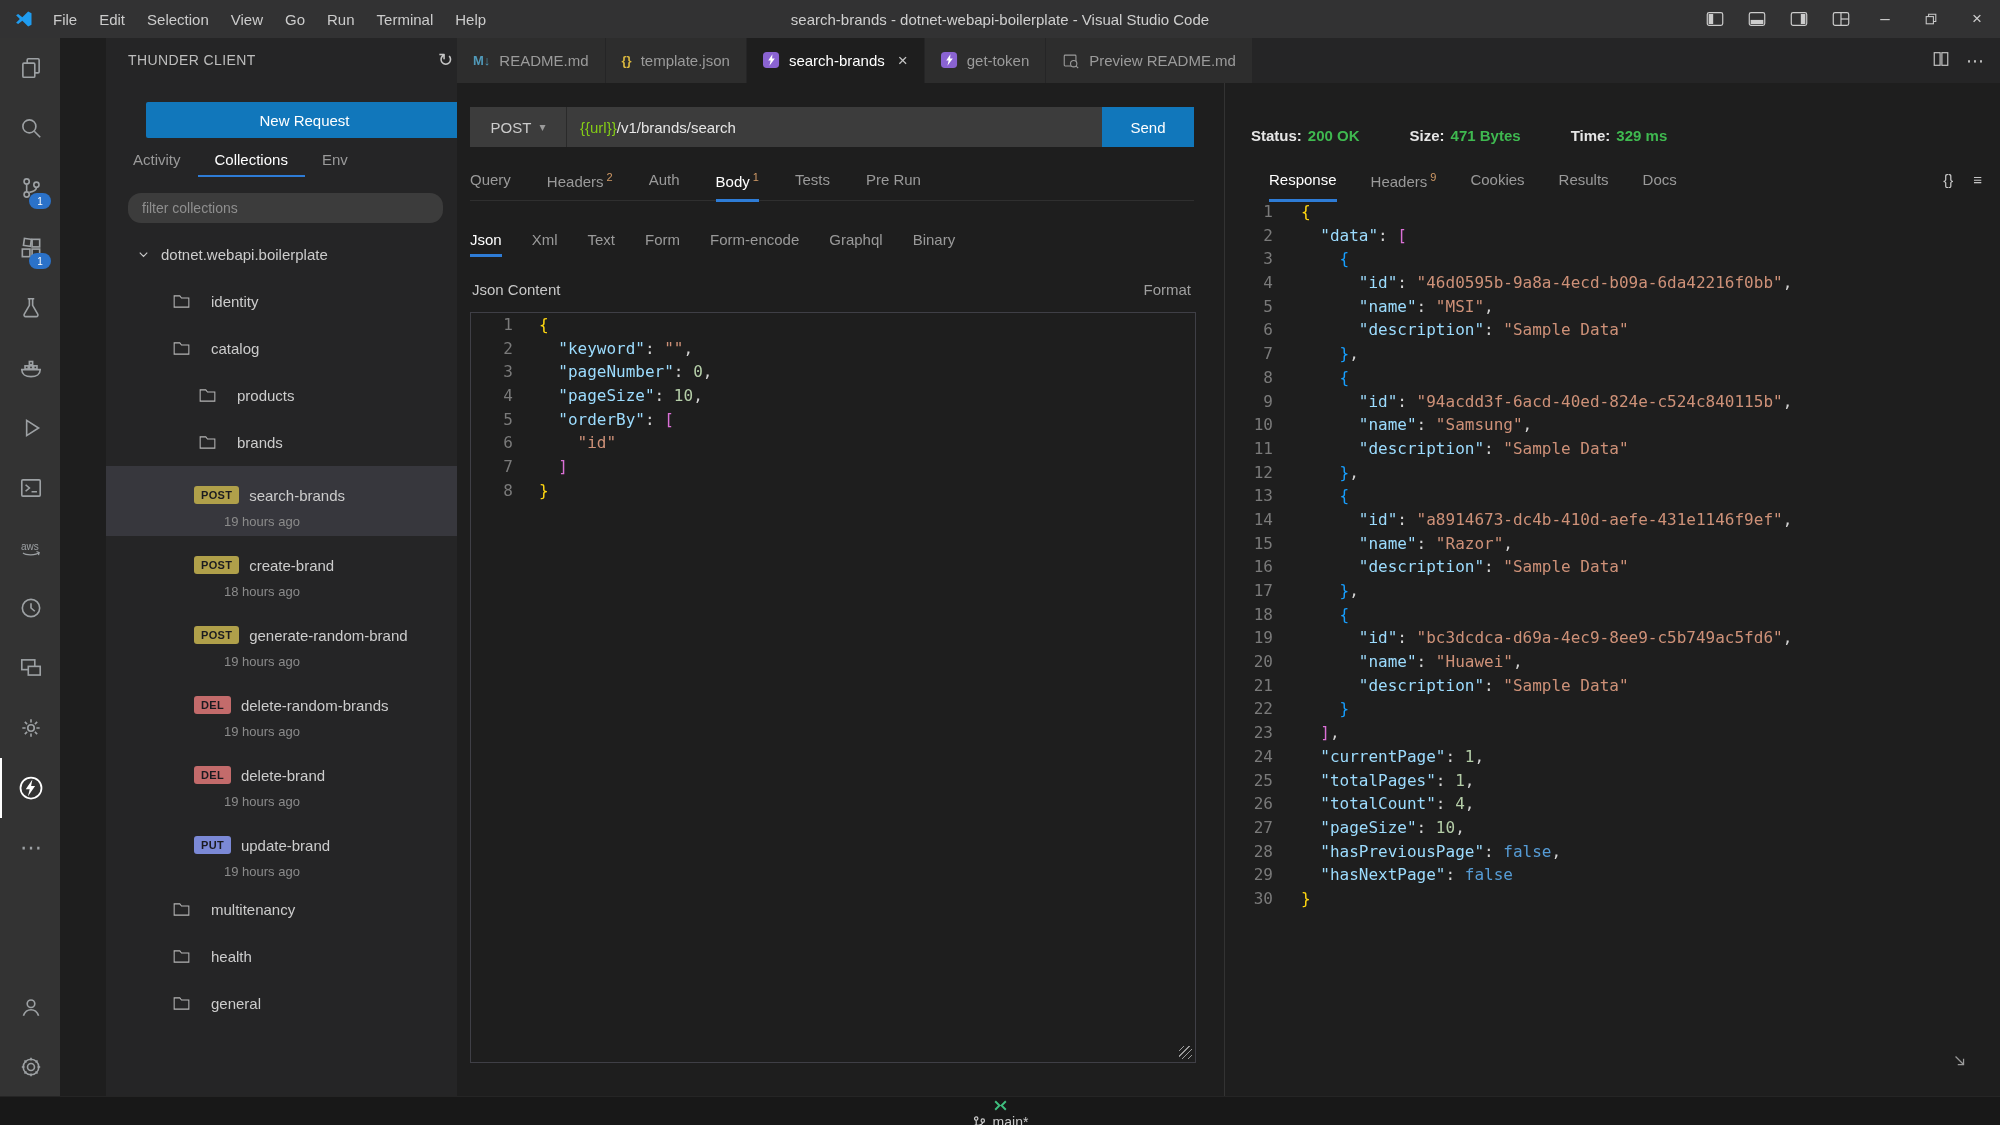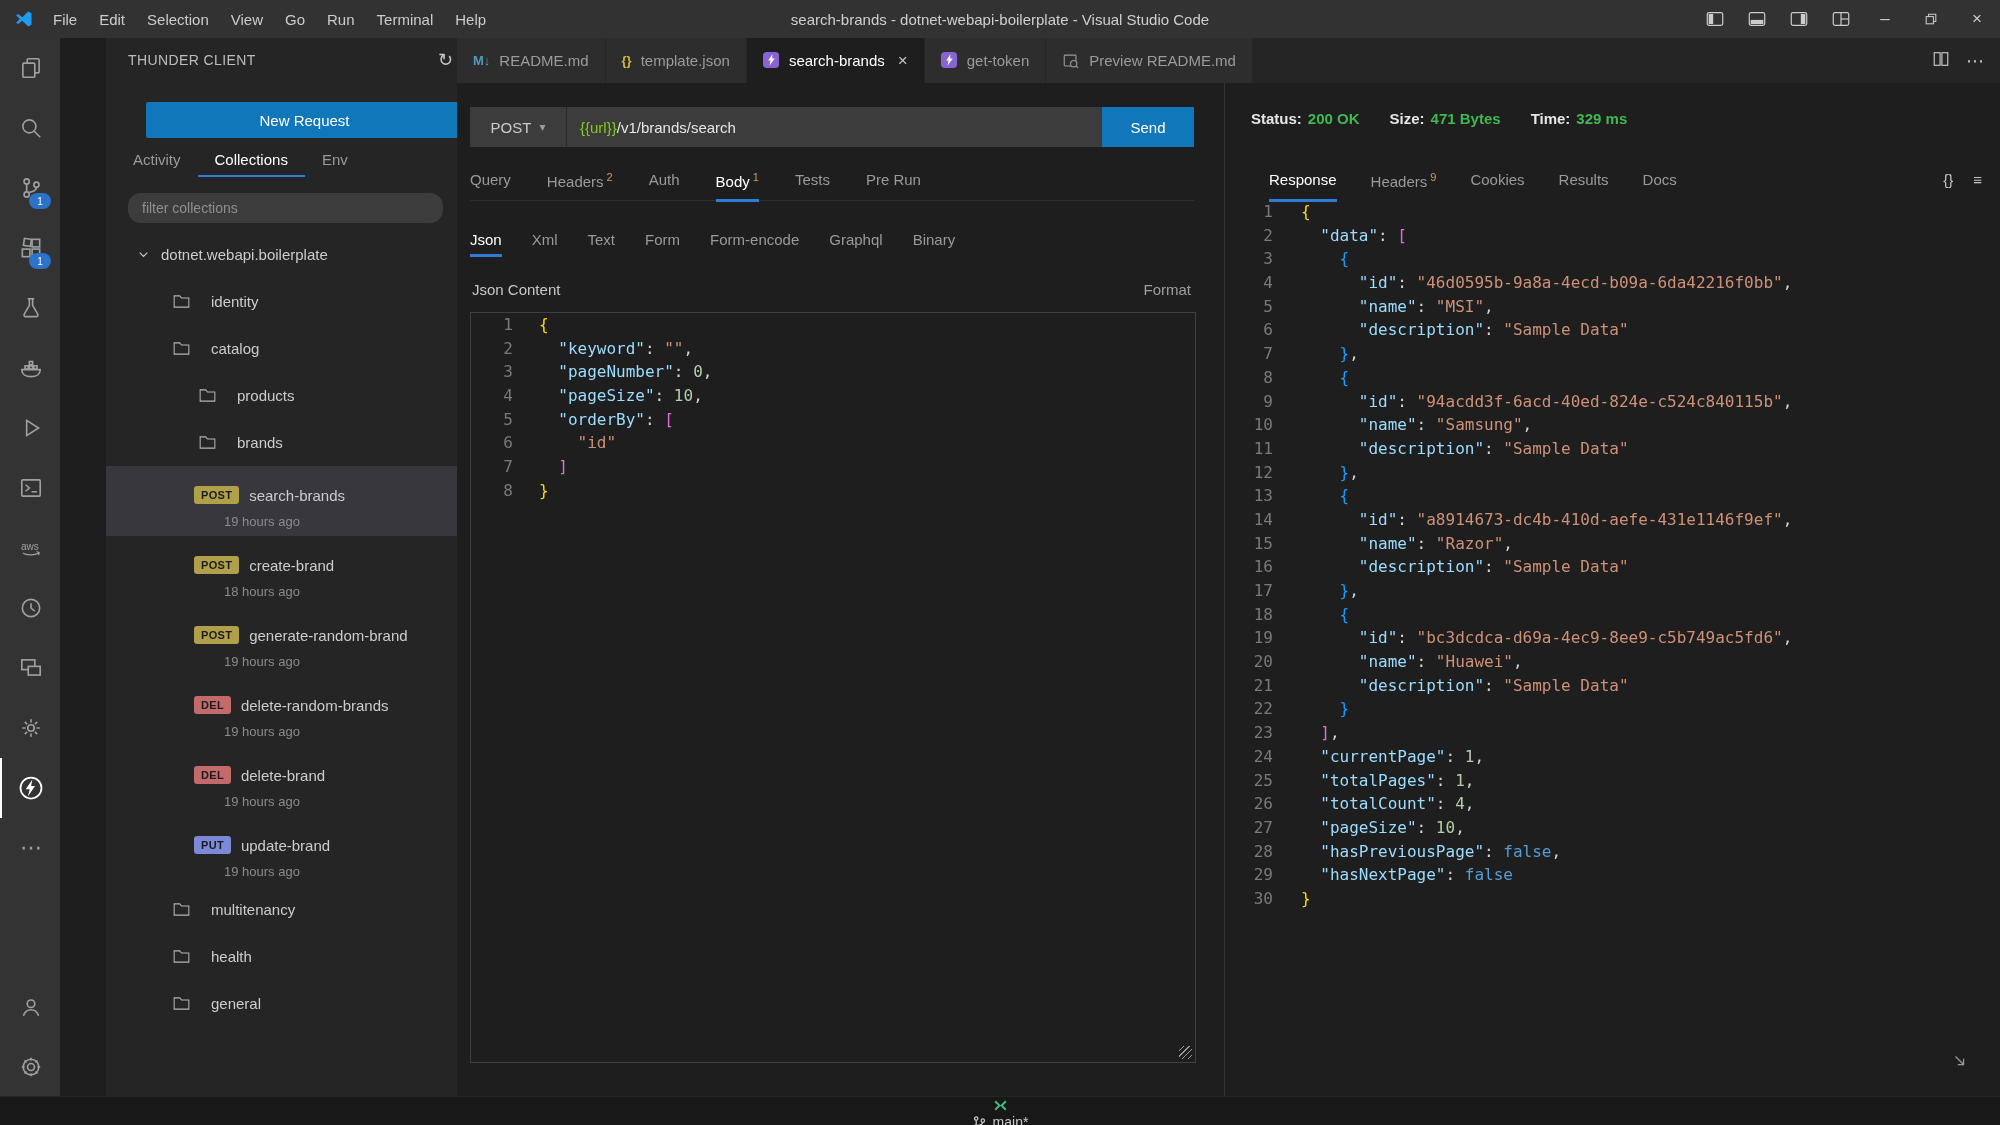--- a/index.html
+++ b/index.html
@@ -104,21 +104,21 @@
   .cl{display:flex;height:23.7px;line-height:23.7px;}
   .ln{width:42px;text-align:right;color:#7a7a7a;flex:none;}
   .lc{padding-left:26px;white-space:pre;}
   .resp-code .ln{width:48px;}
   .resp-code .lc{padding-left:28px;}
   .t-p{color:#d4d4d4;} .t-k{color:#9cdcfe;} .t-s{color:#ce9178;} .t-n{color:#b5cea8;}
   .t-kw{color:#569cd6;} .t-b0{color:#ffd710;} .t-b1{color:#da70d6;} .t-b2{color:#179fff;}
 
   
   .response-panel{position:absolute;top:0;left:767px;right:0;bottom:0;border-left:1px solid #333333;}
-  .resp-status{position:absolute;top:27px;left:26px;display:flex;gap:30px;font-size:15px;
+  .resp-status{position:absolute;top:44px;left:26px;display:flex;gap:50px;font-size:15px;
                color:#e6e6e6;font-weight:bold;}
   .status-green{color:#3fb950;margin-left:6px;}
   .resp-tabs{position:absolute;top:80px;left:44px;right:18px;height:37px;display:flex;gap:22px;}
   .resp-icons{margin-left:auto;display:flex;gap:20px;color:#c5c5c5;font-size:15px;padding-top:8px;}
   .resp-code{position:absolute;top:117px;left:0;right:0;bottom:0;overflow:hidden;}
   .resp-expand{position:absolute;right:32px;bottom:24px;}
 
   
   .statusbar{position:absolute;left:0;right:0;bottom:0;height:28px;background:#181818;
              display:flex;align-items:center;font-size:14px;color:#cccccc;border-top:1px solid #252525;flex-direction:column;}

